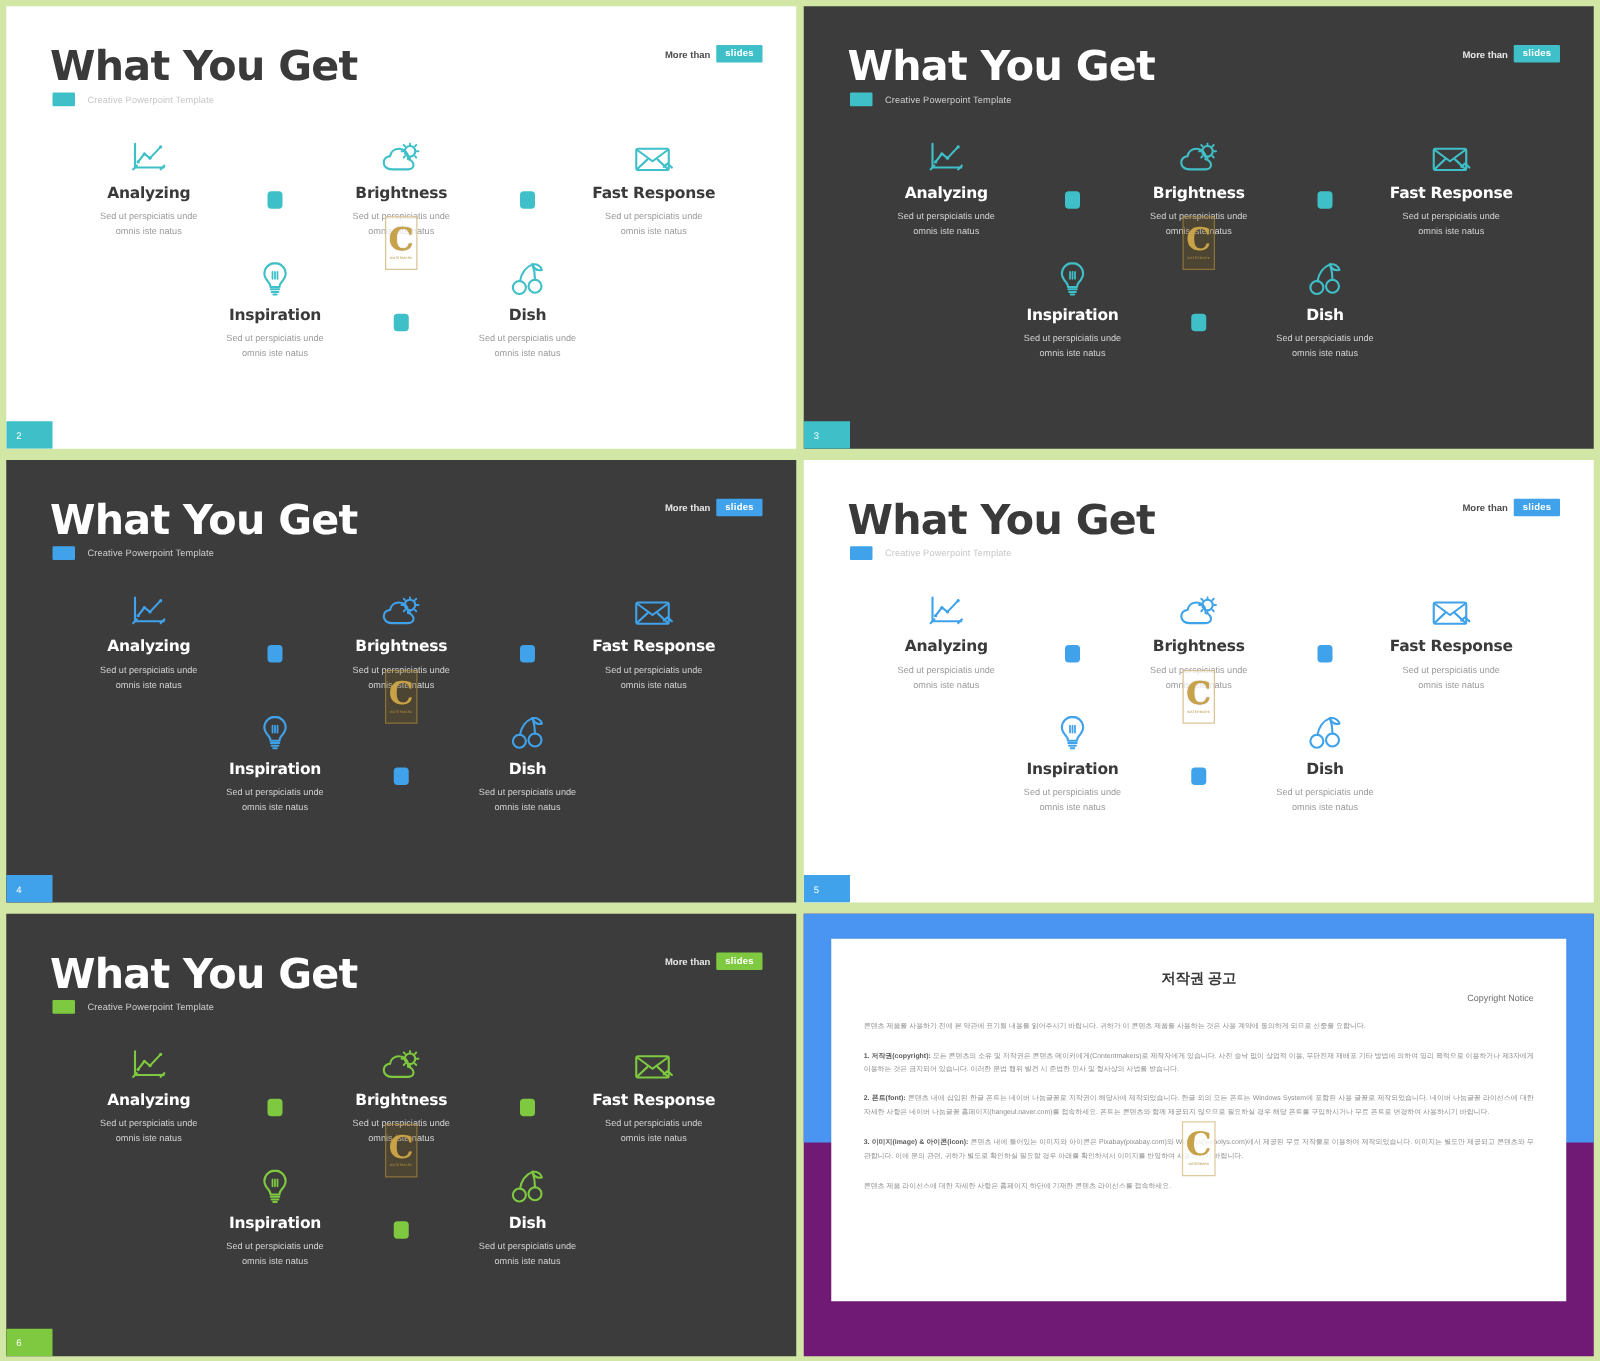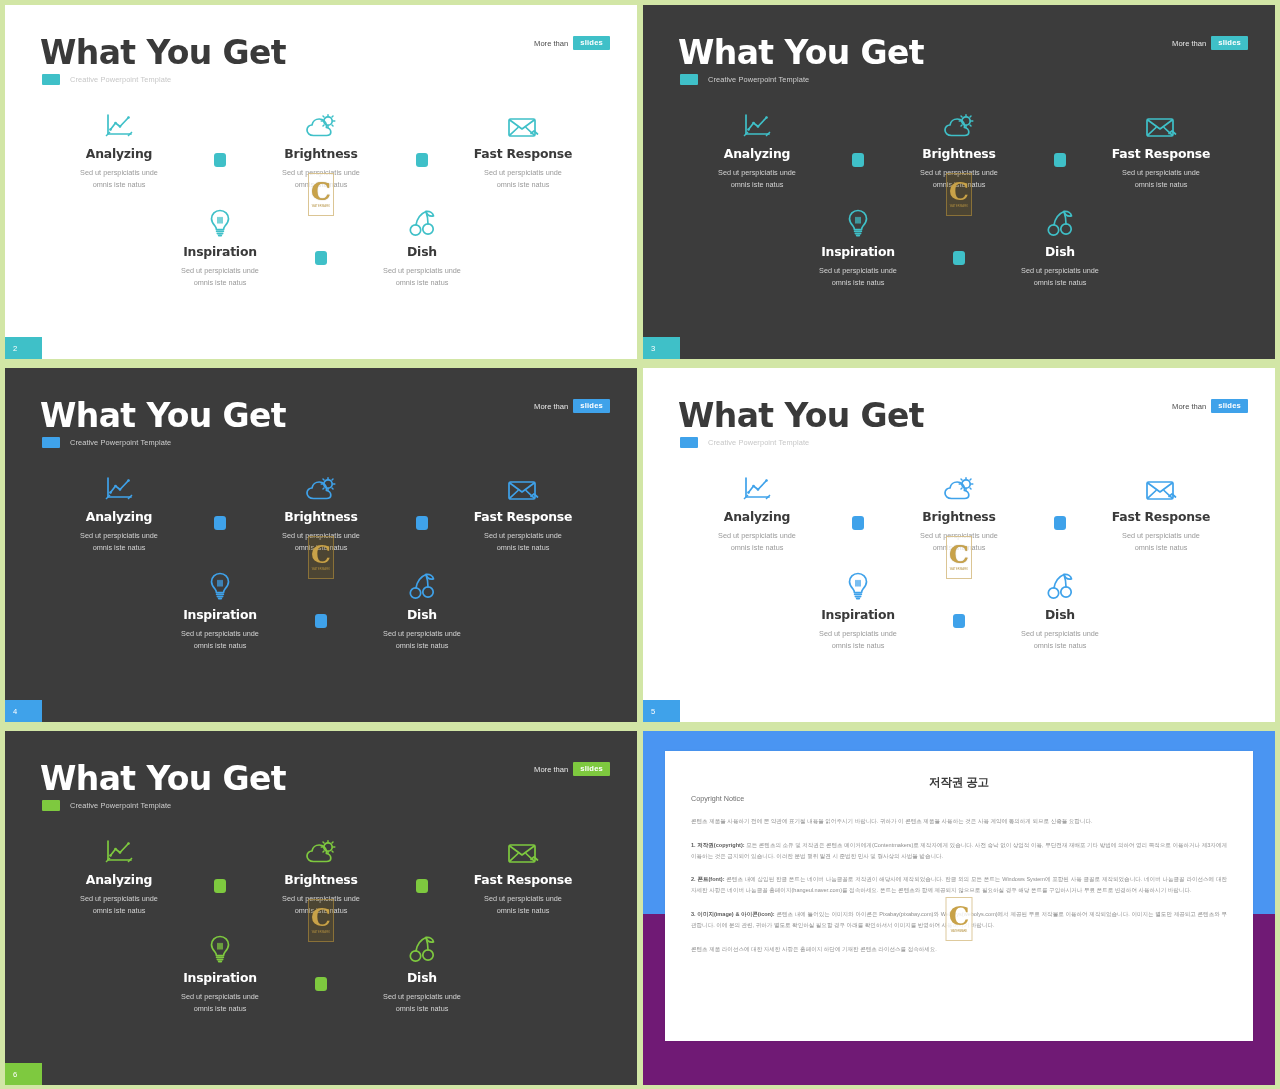--- a/index.html
+++ b/index.html
@@ -44,21 +44,21 @@
   .s-sub .swatch { width: 18px; height: 11px; border-radius: 1px; }
   .s-sub .txt {
     margin-left: 10px; font-size: 7.4px; letter-spacing: .1px;
     font-family: "Liberation Sans", sans-serif;
   }
   .light .s-sub .txt { color: #c7c7c7; }
   .dark  .s-sub .txt { color: #cfcfcf; }
 
   
   .s-badge { position: absolute; right: 27px; top: 31px; display: flex; align-items: center; }
-  .s-badge .mt { font-size: 7.6px; margin-right: 5px; }
+  .s-badge .mt { font-size: 7.6px; margin-right: 5px; font-weight: bold; }
   .light .s-badge .mt { color: #4c4c4c; }
   .dark  .s-badge .mt { color: #e8e8e8; }
   .s-badge .pill {
     color: #fff; font-size: 7.6px; font-weight: bold;
     padding: 2px 7px 3px 7px; border-radius: 1px;
     letter-spacing: .2px;
   }
 
   
   .s-page {
@@ -134,21 +134,21 @@
     background: #ffffff;
     box-shadow: 0 0 2px rgba(0,0,0,.07);
     padding: 24px 26px 10px 26px;
     overflow: hidden;
   }
   .copy-h1 {
     text-align: center; font-size: 11.6px; font-weight: bold; color: #3a3a3a;
     letter-spacing: -.2px;
   }
   .copy-h2 {
-    text-align: left; font-size: 7.2px; color: #6e6e6e; margin-top: 4px;
+    text-align: right; font-size: 7.2px; color: #6e6e6e; margin-top: 4px;
   }
   .copy-p {
     margin-top: 13px; font-size: 5.55px; line-height: 1.95;
     color: #8c8c8c; text-align: justify;
   }
   .copy-p b { color: #5a5a5a; }
   .copy-wm {
     position: absolute; left: 50%; top: 166px; transform: translateX(-50%);
     width: 27px; height: 44px;
     background: rgba(255,255,255,.8);

